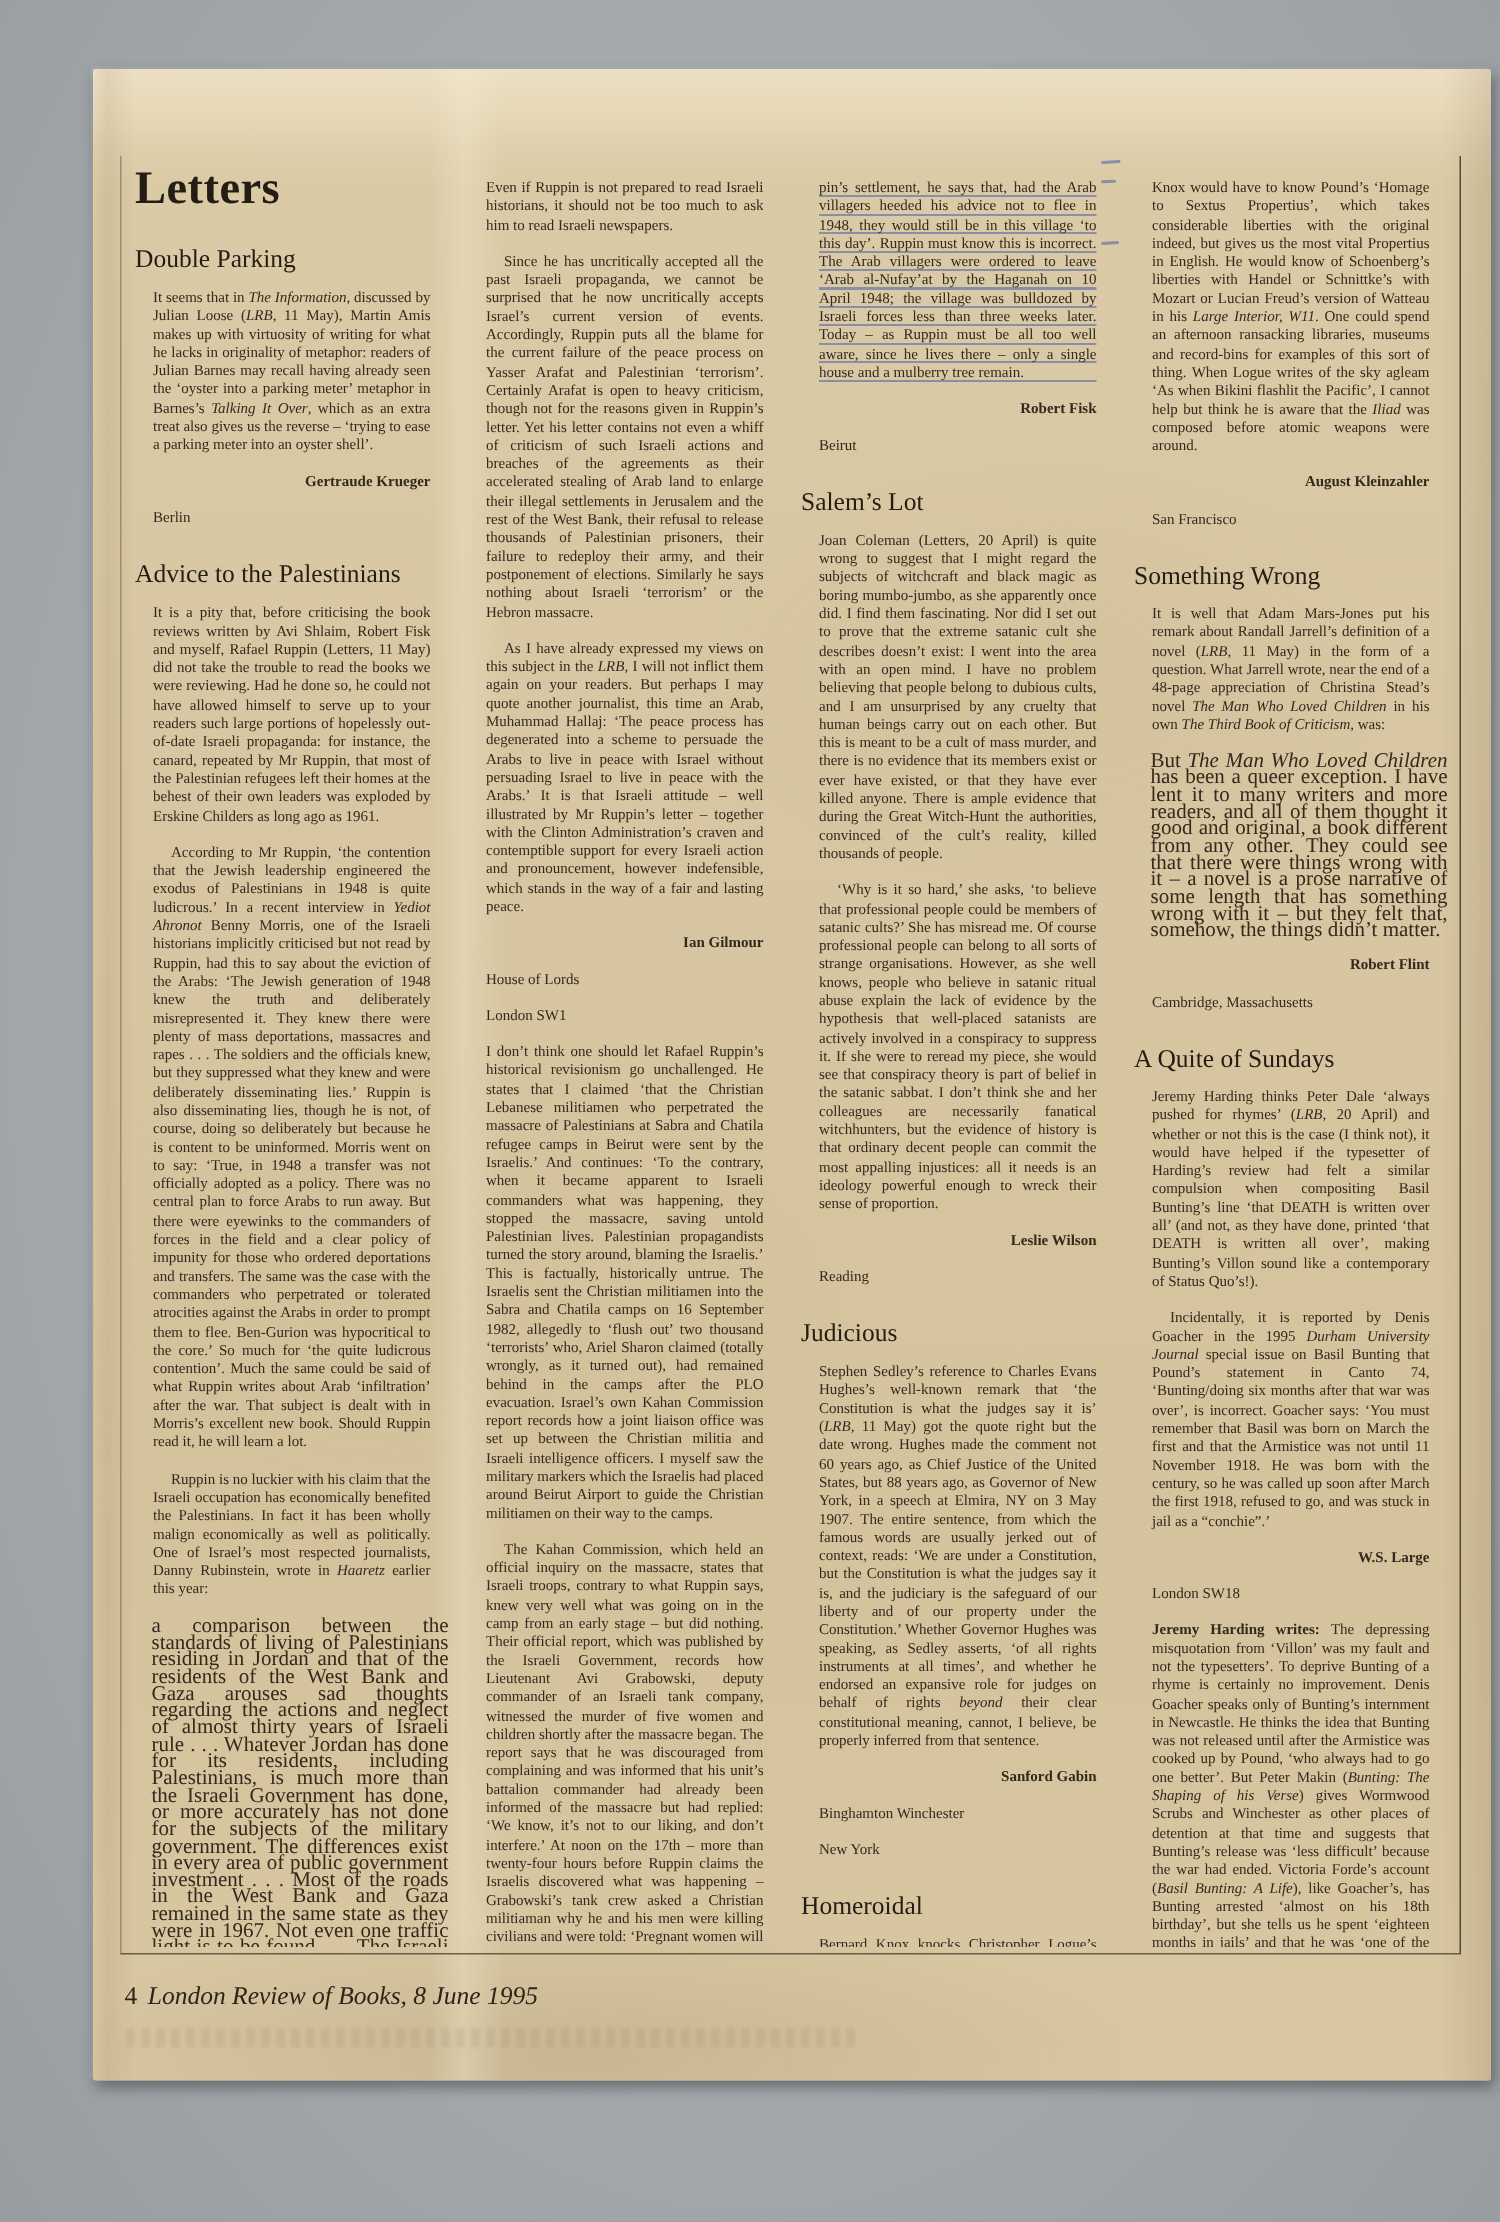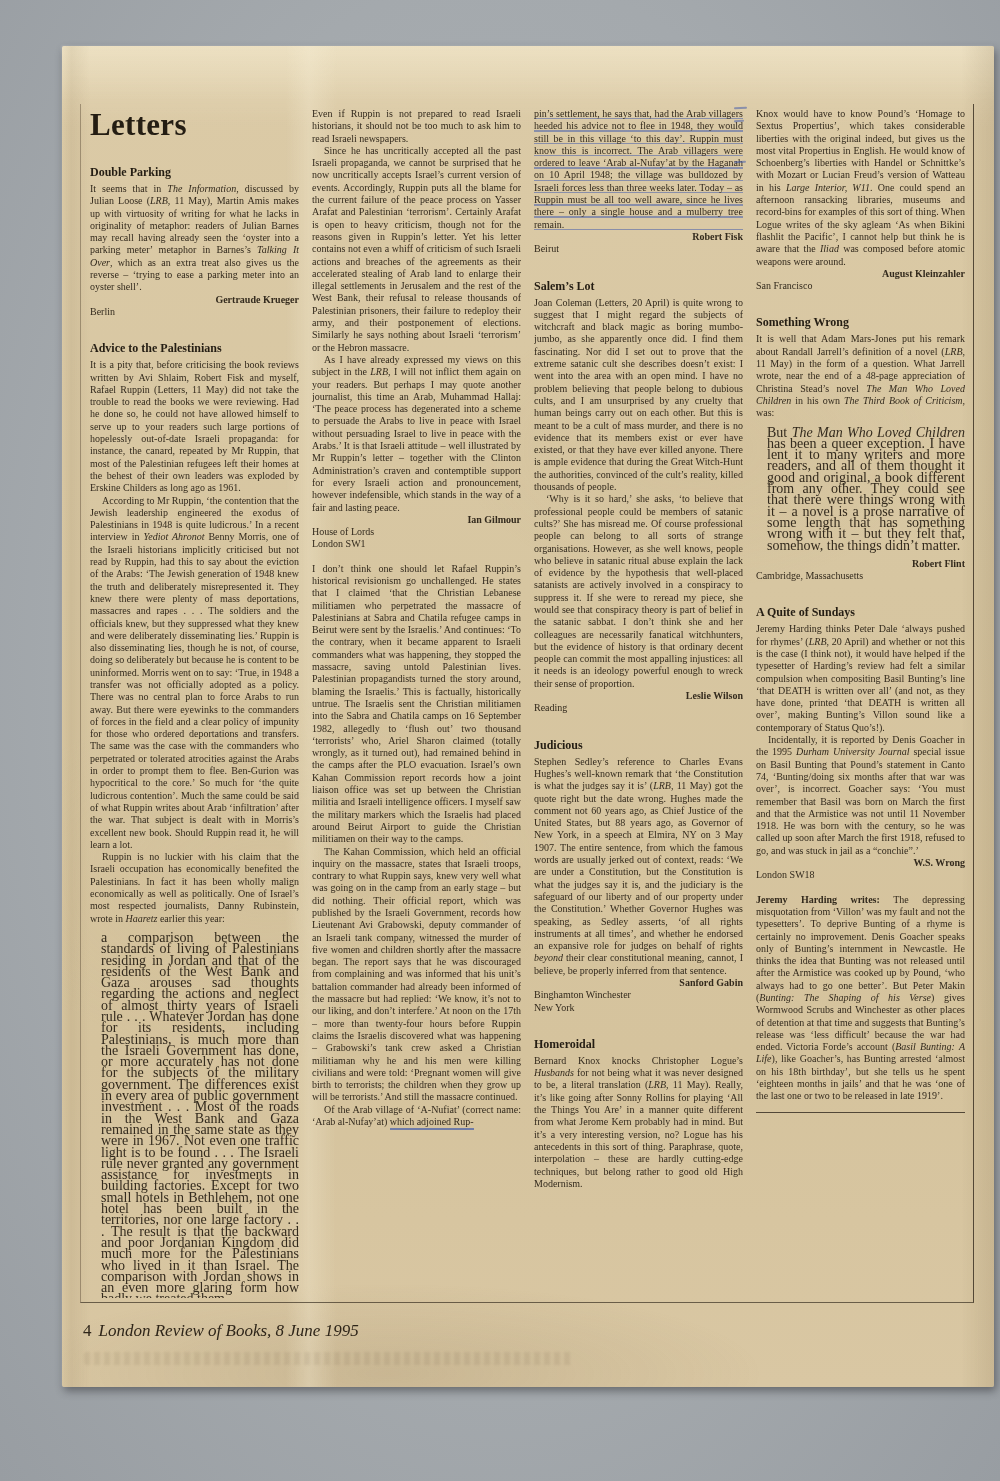--- a/index.html
+++ b/index.html
@@ -19,22 +19,22 @@
     radial-gradient(ellipse 420px 260px at 22% 62%, rgba(203,184,146,.20), transparent 70%),
     radial-gradient(ellipse 500px 120px at 35% 99%, rgba(118,97,64,.16), transparent 75%),
     linear-gradient(180deg, rgba(244,234,206,.45) 0%, transparent 6%);}
   .content{position:absolute;left:18px;right:20px;top:58px;bottom:84px;
     border-left:1px solid rgba(72,58,40,.40);
     border-right:1.6px solid rgba(48,38,26,.78);
     border-bottom:1.4px solid rgba(48,38,26,.66);}
   .cols{position:absolute;inset:0;display:flex;gap:13px;padding:4px 8px 4px 9px;}
   .col{flex:1 1 0;min-width:0;overflow:hidden;color:#332a1d;font-size:10px;line-height:12.3px;}
   h1.masthead{font-size:31px;line-height:34px;margin:0 0 12px 0;font-weight:700;color:#241d13;letter-spacing:.3px;}
-  .col h2{font-size:12px;line-height:17px;margin:22px 0 2px 0;font-weight:700;color:#241d13;}
-  .col p{margin:0;text-align:justify;}
+  .col h2{font-size:17px;line-height:17px;margin:22px 0 2px 0;font-weight:400;color:#241d13;}
+  .col p{margin:12px;text-align:justify;}
   .col p.ind{text-indent:12px;}
   .col p.gap{margin-top:12px;}
   .col p.sig{text-align:right;font-weight:700;}
   .col p.addr{text-align:left;}
   .col p.quote{font-size:14px;line-height:11.3px;margin:7px 0 7px 11px;}
   .it{font-style:italic;}
   .bd{font-weight:700;}
   .pen{background-image:repeating-linear-gradient(180deg,rgba(0,0,0,0) 0 10.1px,rgba(56,84,172,.50) 10.1px 11.5px,rgba(0,0,0,0) 11.5px 12.3px);}
   .penline{border-bottom:2px solid rgba(56,84,172,.65);padding-bottom:.5px;}
   .colrule{border-top:1px solid rgba(45,36,25,.78);margin:9px 0;}
@@ -101,21 +101,21 @@
             <p class="sig"><span>August Kleinzahler</span></p>
             <p class="addr"><span>San Francisco</span></p>
             <h2>Something Wrong</h2>
             <p class=""><span>It is well that Adam Mars-Jones put his remark about Randall Jarrell’s definition of a novel (</span><span class="it">LRB</span><span>, 11 May) in the form of a question. What Jarrell wrote, near the end of a 48-page appreciation of Christina Stead’s novel </span><span class="it">The Man Who Loved Children</span><span> in his own </span><span class="it">The Third Book of Criticism</span><span>, was:</span></p>
             <p class="quote"><span>But </span><span class="it">The Man Who Loved Children</span><span> has been a queer exception. I have lent it to many writers and more readers, and all of them thought it good and original, a book different from any other. They could see that there were things wrong with it – a novel is a prose narrative of some length that has something wrong with it – but they felt that, somehow, the things didn’t matter.</span></p>
             <p class="sig"><span>Robert Flint</span></p>
             <p class="addr"><span>Cambridge, Massachusetts</span></p>
             <h2>A Quite of Sundays</h2>
             <p class=""><span>Jeremy Harding thinks Peter Dale ‘always pushed for rhymes’ (</span><span class="it">LRB</span><span>, 20 April) and whether or not this is the case (I think not), it would have helped if the typesetter of Harding’s review had felt a similar compulsion when compositing Basil Bunting’s line ‘that DEATH is written over all’ (and not, as they have done, printed ‘that DEATH is written all over’, making Bunting’s Villon sound like a contemporary of Status Quo’s!).</span></p>
             <p class=" ind"><span>Incidentally, it is reported by Denis Goacher in the 1995 </span><span class="it">Durham University Journal</span><span> special issue on Basil Bunting that Pound’s statement in Canto 74, ‘Bunting/doing six months after that war was over’, is incorrect. Goacher says: ‘You must remember that Basil was born on March the first and that the Armistice was not until 11 November 1918. He was born with the century, so he was called up soon after March the first 1918, refused to go, and was stuck in jail as a “conchie”.’</span></p>
-            <p class="sig"><span>W.S. Wrong</span></p>
+            <p class="sig"><span>W.S. Large</span></p>
             <p class="addr"><span>London SW18</span></p>
             <p class=" gap"><span class="bd">Jeremy Harding writes: </span><span>The depressing misquotation from ‘Villon’ was my fault and not the typesetters’. To deprive Bunting of a rhyme is certainly no improvement. Denis Goacher speaks only of Bunting’s internment in Newcastle. He thinks the idea that Bunting was not released until after the Armistice was cooked up by Pound, ‘who always had to go one better’. But Peter Makin (</span><span class="it">Bunting: The Shaping of his Verse</span><span>) gives Wormwood Scrubs and Winchester as other places of detention at that time and suggests that Bunting’s release was ‘less difficult’ because the war had ended. Victoria Forde’s account (</span><span class="it">Basil Bunting: A Life</span><span>), like Goacher’s, has Bunting arrested ‘almost on his 18th birthday’, but she tells us he spent ‘eighteen months in jails’ and that he was ‘one of the last one or two to be released in late 1919’.</span></p>
             <div class="colrule"></div>
           </div>
       </div>
       <div class="pen-tick pt1"></div>
       <div class="pen-tick pt2"></div>
       <div class="pen-tick pt3"></div>
     </div>
     <div class="footer">

